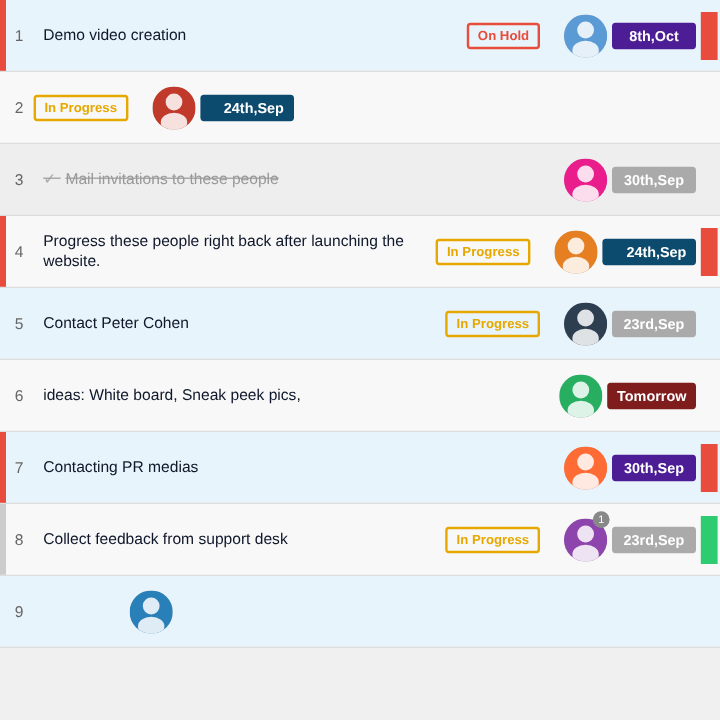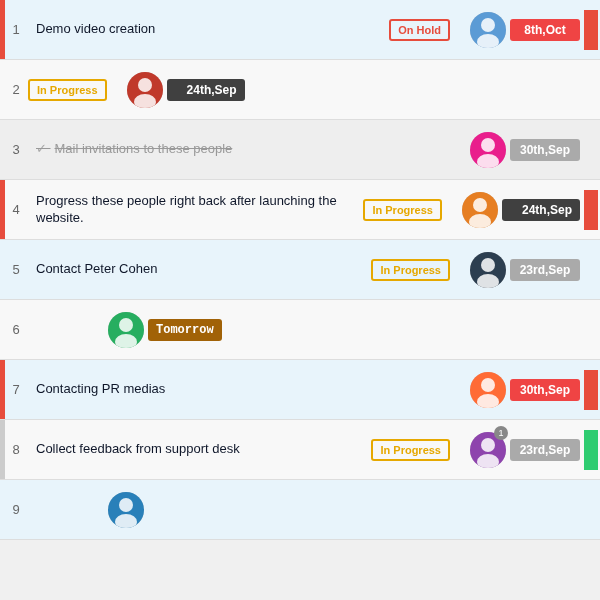--- a/index.html
+++ b/index.html
@@ -92,23 +92,23 @@
       flex-shrink: 0;
       padding: 4px 8px;
       border-radius: 3px;
       font-size: 12px;
       font-weight: bold;
       color: white;
       min-width: 70px;
       text-align: center;
       margin-right: 4px;
     }
-    .date-blue { background: #ef4444; }
-    .date-red { background: #404040; padding-left: 20px; }
-    .date-orange { background: #a16207; font-family: Liberation Mono, monospace; }
+    .date-blue { background: #4c1d95; }
+    .date-red { background: #0c4a6e; padding-left: 20px; }
+    .date-orange { background: #7f1d1d; }
     .date-gray { background: #aaaaaa; }
     .priority-flag {
       width: 14px;
       height: 40px;
       flex-shrink: 0;
       margin-right: 2px;
     }
     .priority-red { background: #e74c3c; }
     .priority-green { background: #2ecc71; }
     .priority-none { background: transparent; }
@@ -210,20 +210,21 @@
     <rect width="36" height="36" fill="#2c3e50"></rect>
     <circle cx="18" cy="13" r="7" fill="rgba(255,255,255,0.85)"></circle>
     <ellipse cx="18" cy="30" rx="11" ry="8" fill="rgba(255,255,255,0.85)"></ellipse>
   </svg>
       </div>
       <div class="due-date date-gray">23rd,Sep</div>
       <div class="priority-flag priority-none"></div>
     </div>
     <div class="task-row">
       <div class="row-number">6</div>
+      <div class="task-title">ideas: White board, Sneak peek pics,</div>
       <div class="spacer-badge"></div>
       <div class="avatar">
         <svg viewBox="0 0 36 36" xmlns="http://www.w3.org/2000/svg">
     <rect width="36" height="36" fill="#27ae60"></rect>
     <circle cx="18" cy="13" r="7" fill="rgba(255,255,255,0.85)"></circle>
     <ellipse cx="18" cy="30" rx="11" ry="8" fill="rgba(255,255,255,0.85)"></ellipse>
   </svg>
       </div>
       <div class="due-date date-orange">Tomorrow</div>
       <div class="priority-flag priority-none"></div>

